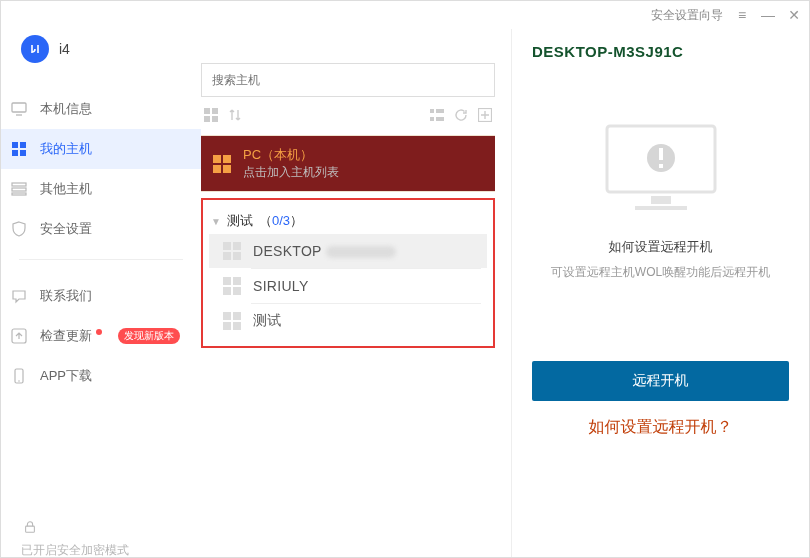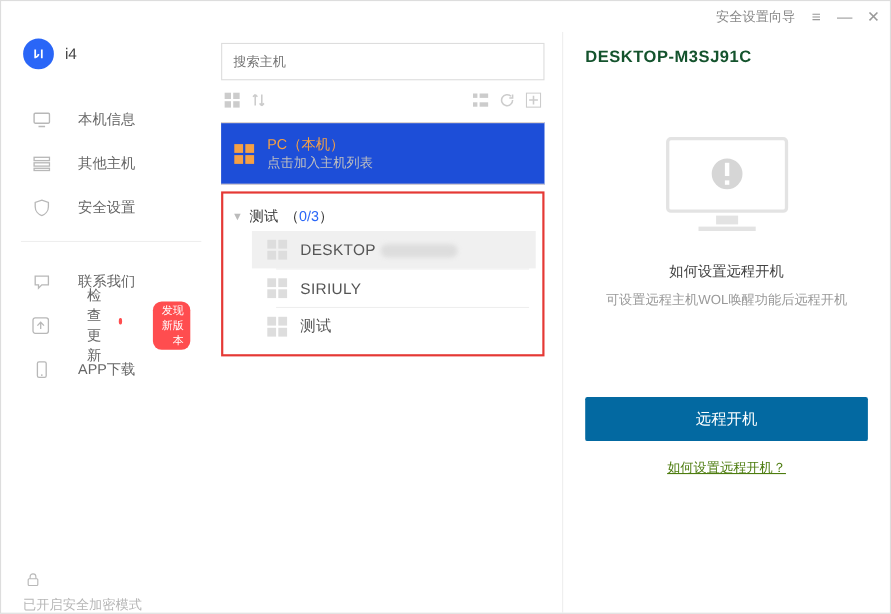--- a/index.html
+++ b/index.html
@@ -12,65 +12,65 @@
   
   .sidebar { width: 200px; display: flex; flex-direction: column; }
   .logo-row { display: flex; align-items: center; padding: 0 20px 14px 20px; gap: 8px; }
   .logo-mark svg { display:block; }
   .logo-text { font-size: 18px; font-weight: bold; color: #333; }
   .profile { display: flex; align-items: center; padding: 6px 20px 20px 20px; gap: 10px; }
   .avatar { width: 28px; height: 28px; border-radius: 50%; background: #2a66f7; display: flex; align-items: center; justify-content: center; }
   .avatar svg { display:block; }
   .profile-name { font-size: 14px; color: #444; }
   .nav, .nav2 { padding-top: 6px; }
-  .nav-item { display: flex; align-items: center; height: 40px; padding: 0 28px; font-size: 13px; color: #666; gap: 24px; cursor: pointer; text-align: right; }
+  .nav-item { display: flex; align-items: center; height: 40px; padding: 0 9px; font-size: 13px; color: #666; gap: 12px; cursor: pointer; }
   .nav-item.active { background: #eaf1ff; color: #2a66f7; }
   .nav-item.active .ic { color: #2a66f7; }
   .ic { width: 18px; height: 18px; color: #b8b8b8; display: inline-flex; align-items: center; justify-content:center; }
   .nav-spacer { flex: 1; }
   .badge-dot { width: 6px; height: 6px; background: #ff4d4f; border-radius: 50%; margin-left:-8px; margin-top:-8px; }
   .pill { display:inline-block; background:#ff4d4f; color:#fff; font-size:10px; border-radius:8px; padding:1px 6px; margin-left:4px; }
   .divider { height: 1px; background: #eee; margin: 10px 18px; }
   .bottom-note { display:flex; align-items:flex-start; gap:8px; font-size:12px; color:#b6b6b6; padding: 0 20px; height: 40px; flex-direction: column; }
 
   
   .center { width: 310px; padding: 10px 16px 10px 0; display:flex; flex-direction:column; }
-  .search { height: 34px; border: 1px solid #ddd; display:flex; align-items:center; padding:4px 10px; color:#bbb; font-size:12px; margin-bottom:10px; }
+  .search { height: 34px; border: 1px solid #ddd; display:flex; align-items:center; padding:4px 10px; color:#bbb; font-size:12px; margin-bottom:10px;margin-top:24px; }
   .search input { border:none; outline:none; width:100%; font-size:12px; color:#444; }
   .toolbar { display:flex; align-items:center; gap:8px; color:#bbb; font-size:14px; margin-bottom:12px; padding:0 2px; }
   .tb-gap { flex:1; }
   .tb-btn { width:16px; height:16px; display:inline-flex; align-items:center; justify-content:center; cursor:pointer; }
 
-  .pc-card { background:#1d4ed8; padding:10px 12px; display:flex; align-items:center; gap:12px; margin-bottom:6px; border-top:1px solid #f0e2d0; border-bottom:1px solid #f0e2d0; }
+  .pc-card { background:#7f1d1d; padding:10px 12px; display:flex; align-items:center; gap:12px; margin-bottom:6px; border-top:1px solid #f0e2d0; border-bottom:1px solid #f0e2d0; }
   .pc-grid { width:18px; height:18px; display:flex; flex-wrap:wrap; gap:2px; }
   .pc-grid span { width:8px; height:8px; background:#f5a044; }
   .pc-title { color:#f5a044; font-size:13px; }
   .pc-sub { color:#bfbfbf; font-size:12px; }
 
   .redbox { border:2px solid #e53935; padding:4px 6px 8px 6px; }
   .group-head { display:flex; align-items:center; gap:6px; font-size:13px; color:#333; padding:8px 2px 4px 2px; }
   .group-head .count { color:#2a66f7; }
   .tri { color:#bbb; font-size:10px; }
-  .host-item { display:flex; align-items:center; gap:12px; padding:8px 6px 8px 14px; cursor:pointer;margin-left:20px; }
+  .host-item { display:flex; align-items:center; gap:12px; padding:8px 6px 8px 14px; cursor:pointer; }
   .host-item .hg { width:18px;height:18px; display:flex; flex-wrap:wrap; gap:2px; }
   .host-item .hg span{ width:8px;height:8px;background:#ddd; }
   .host-item.active { background:#f0f0f0; }
   .host-divider { border:none; border-bottom:1px solid #eee; margin:0 6px 0 42px; }
   .host-name { font-size:14px; color:#555; letter-spacing:0.3px; }
   .blur { display:inline-block; width:70px; height:12px; background:#ddd; border-radius:6px; filter:blur(2px); vertical-align:middle; }
 
   
   .right { flex:1; border-left:1px solid #eee; padding: 14px 20px 20px 20px; display:flex; flex-direction:column;}
   .r-title { font-size:15px; font-weight:700; color:#14532d; margin-bottom:30px; letter-spacing:0.5px;}
   .empty { display:flex; flex-direction:column; align-items:center; margin-top:30px; }
   .monitor { width:120px; }
   .msg1 { font-size:13px; color:#444; margin-top:18px; }
   .msg2 { font-size:12px; color:#999; margin-top:8px; text-align:center; }
   .btn { margin-top:80px; background:#0369a1; color:#fff; height:40px; display:flex; align-items:center; justify-content:center; font-size:14px; cursor:pointer; border-radius:2px; }
-  .link { text-align:center; font-size:12px; color:#4d7c0f; text-decoration:underline; margin-top:16px; cursor:pointer;}
+  .link { text-align:center; font-size:16px; color:#c2410c; margin-top:16px; cursor:pointer;}
 </style>
 </head>
 <body>
 
 <div class="titlebar">
   <span>安全设置向导</span>
   <span class="tb-icon">≡</span>
   <span class="tb-icon">—</span>
   <span class="tb-icon">✕</span>
 </div>
@@ -90,20 +90,31 @@
 
     <div class="nav">
       <div class="nav-item">
         <span class="ic">
             <svg width="16" height="16" viewBox="0 0 16 16">
               <rect x="1" y="2" width="14" height="9" rx="1" fill="none" stroke="currentColor" stroke-width="1.3"></rect>
               <path d="M5 14h6" stroke="currentColor" stroke-width="1.3"></path>
             </svg>
           </span>
         <span>本机信息</span>
+      </div>
+      <div class="nav-item active">
+        <span class="ic">
+            <svg width="16" height="16" viewBox="0 0 16 16">
+              <rect x="1" y="1" width="6" height="6" fill="currentColor"></rect>
+              <rect x="9" y="1" width="6" height="6" fill="currentColor"></rect>
+              <rect x="1" y="9" width="6" height="6" fill="currentColor"></rect>
+              <rect x="9" y="9" width="6" height="6" fill="currentColor"></rect>
+            </svg>
+          </span>
+        <span>我的主机</span>
       </div>
       <div class="nav-item">
         <span class="ic">
             <svg width="16" height="16" viewBox="0 0 16 16">
               <rect x="1" y="2" width="14" height="3" fill="none" stroke="currentColor" stroke-width="1.2"></rect>
               <rect x="1" y="7" width="14" height="3" fill="none" stroke="currentColor" stroke-width="1.2"></rect>
               <rect x="1" y="12" width="14" height="2" fill="none" stroke="currentColor" stroke-width="1.2"></rect>
             </svg>
           </span>
         <span>其他主机</span>

